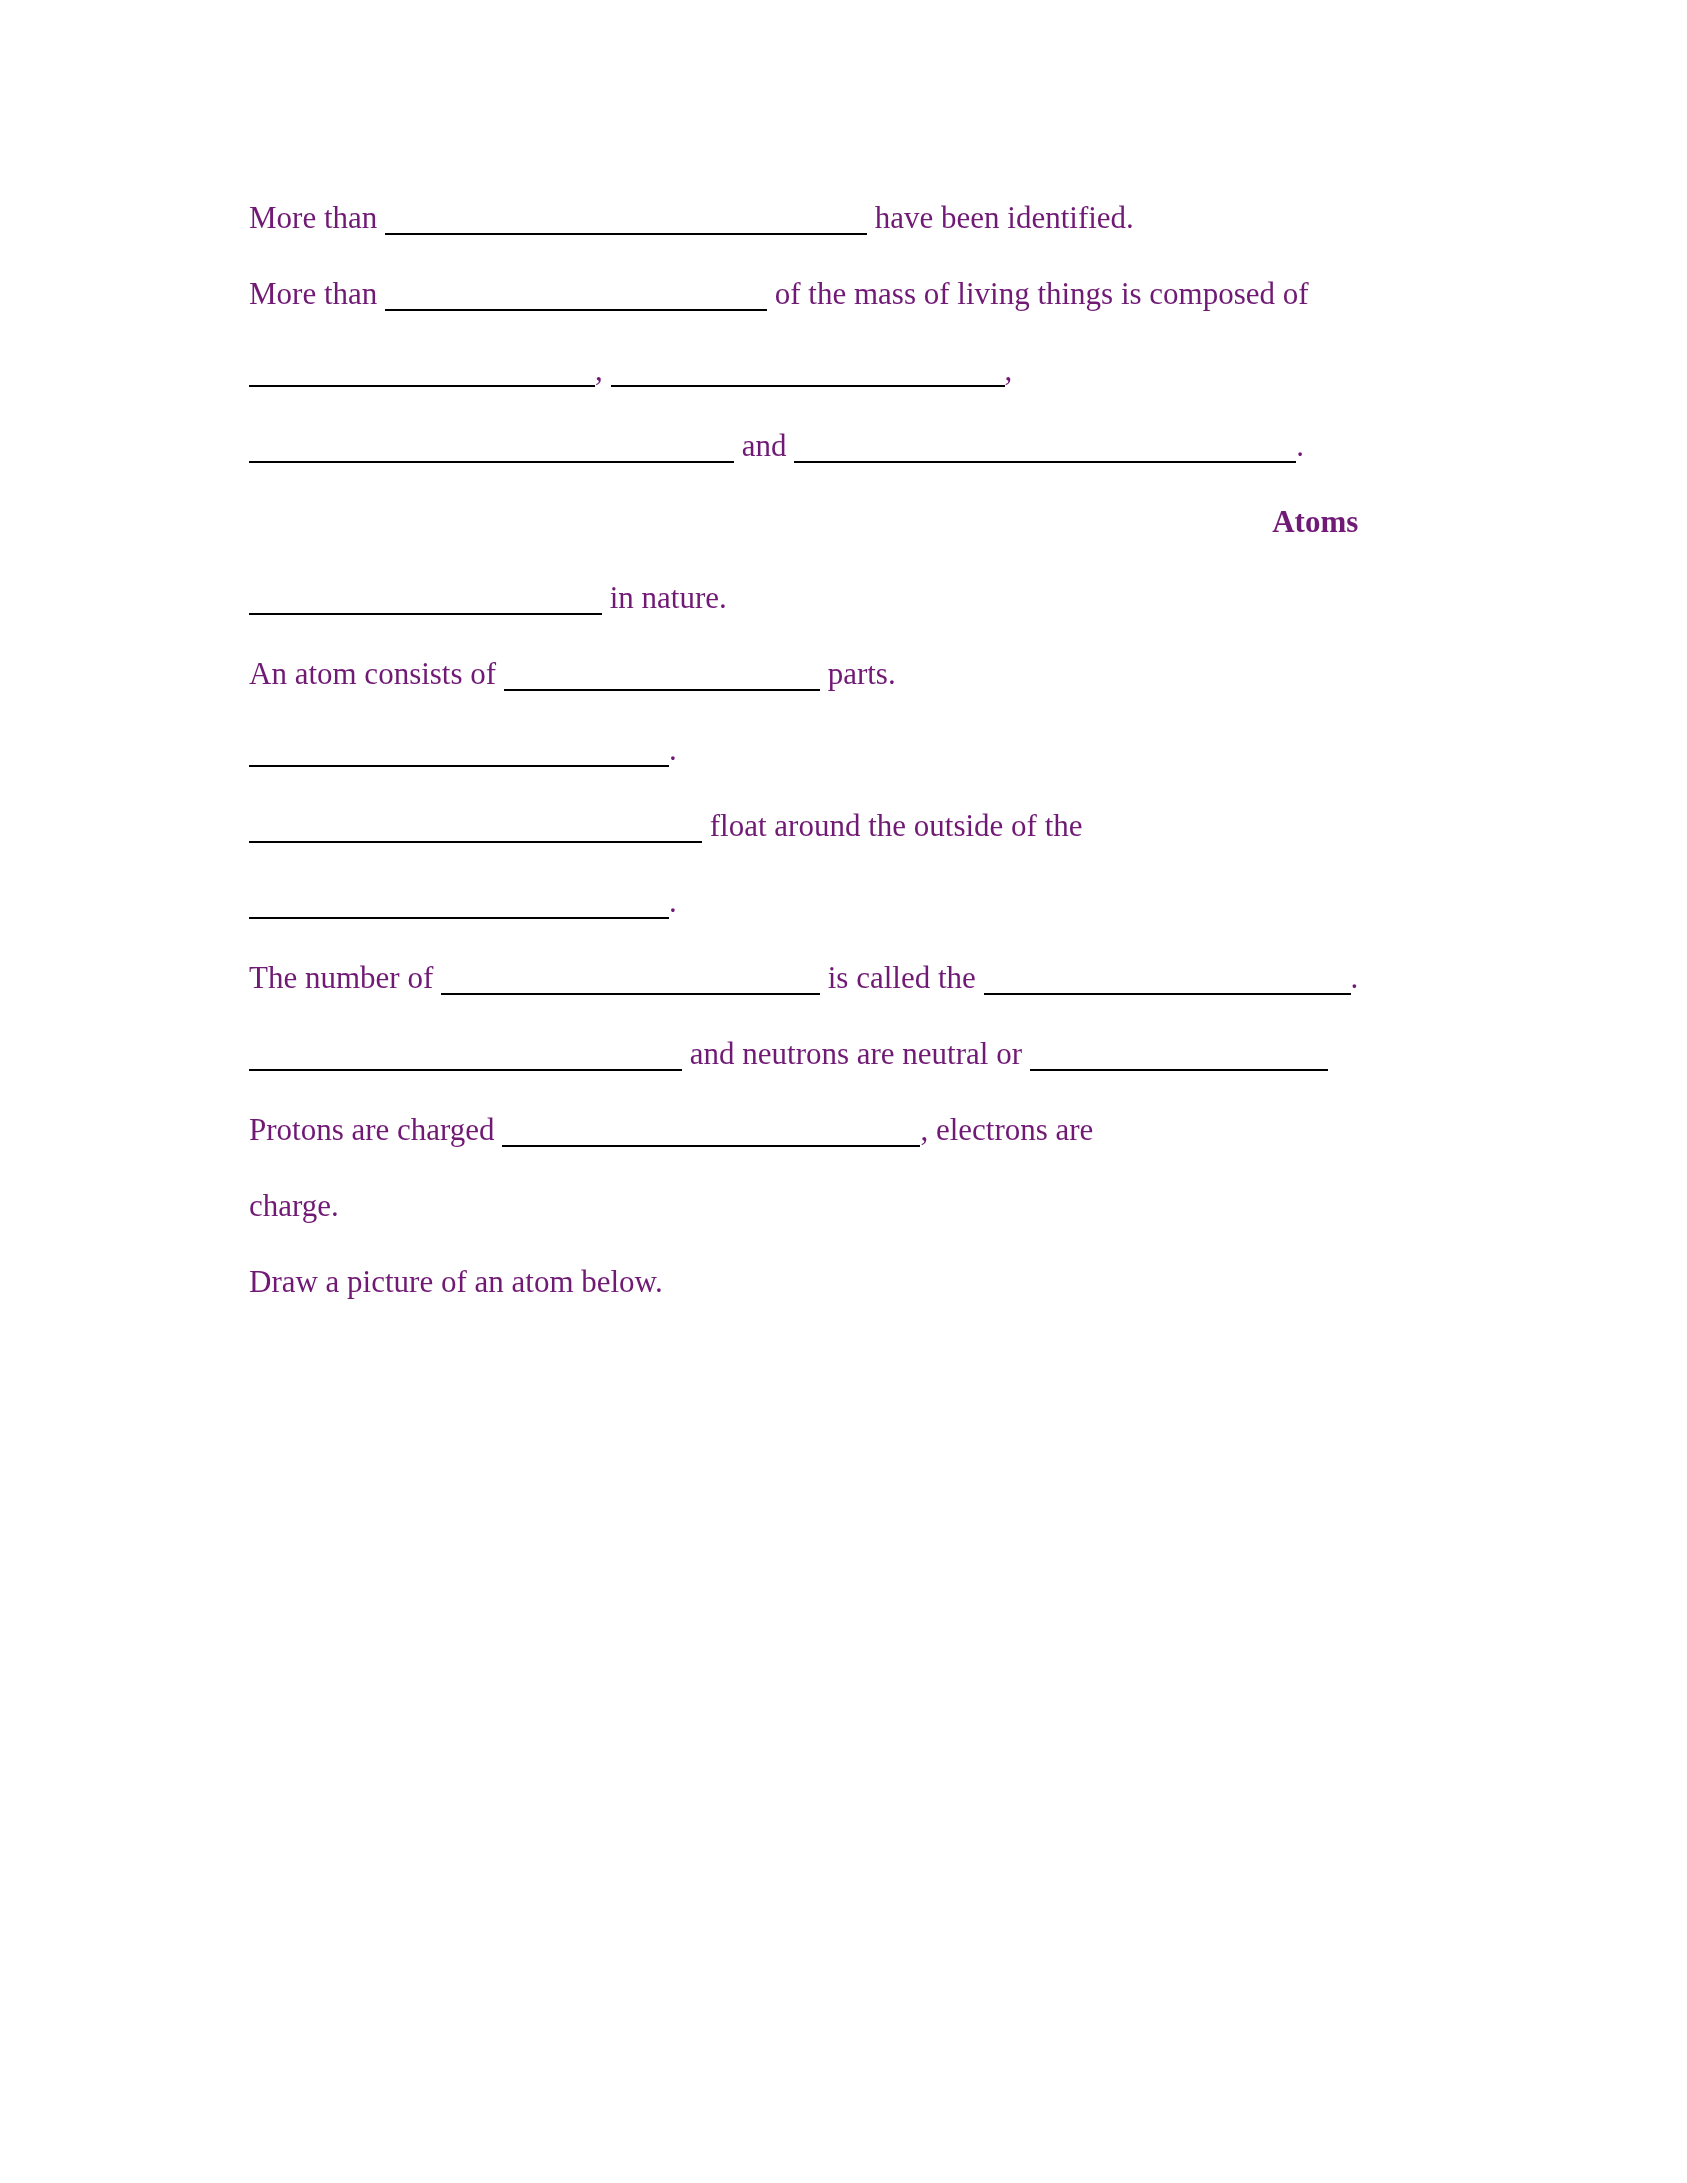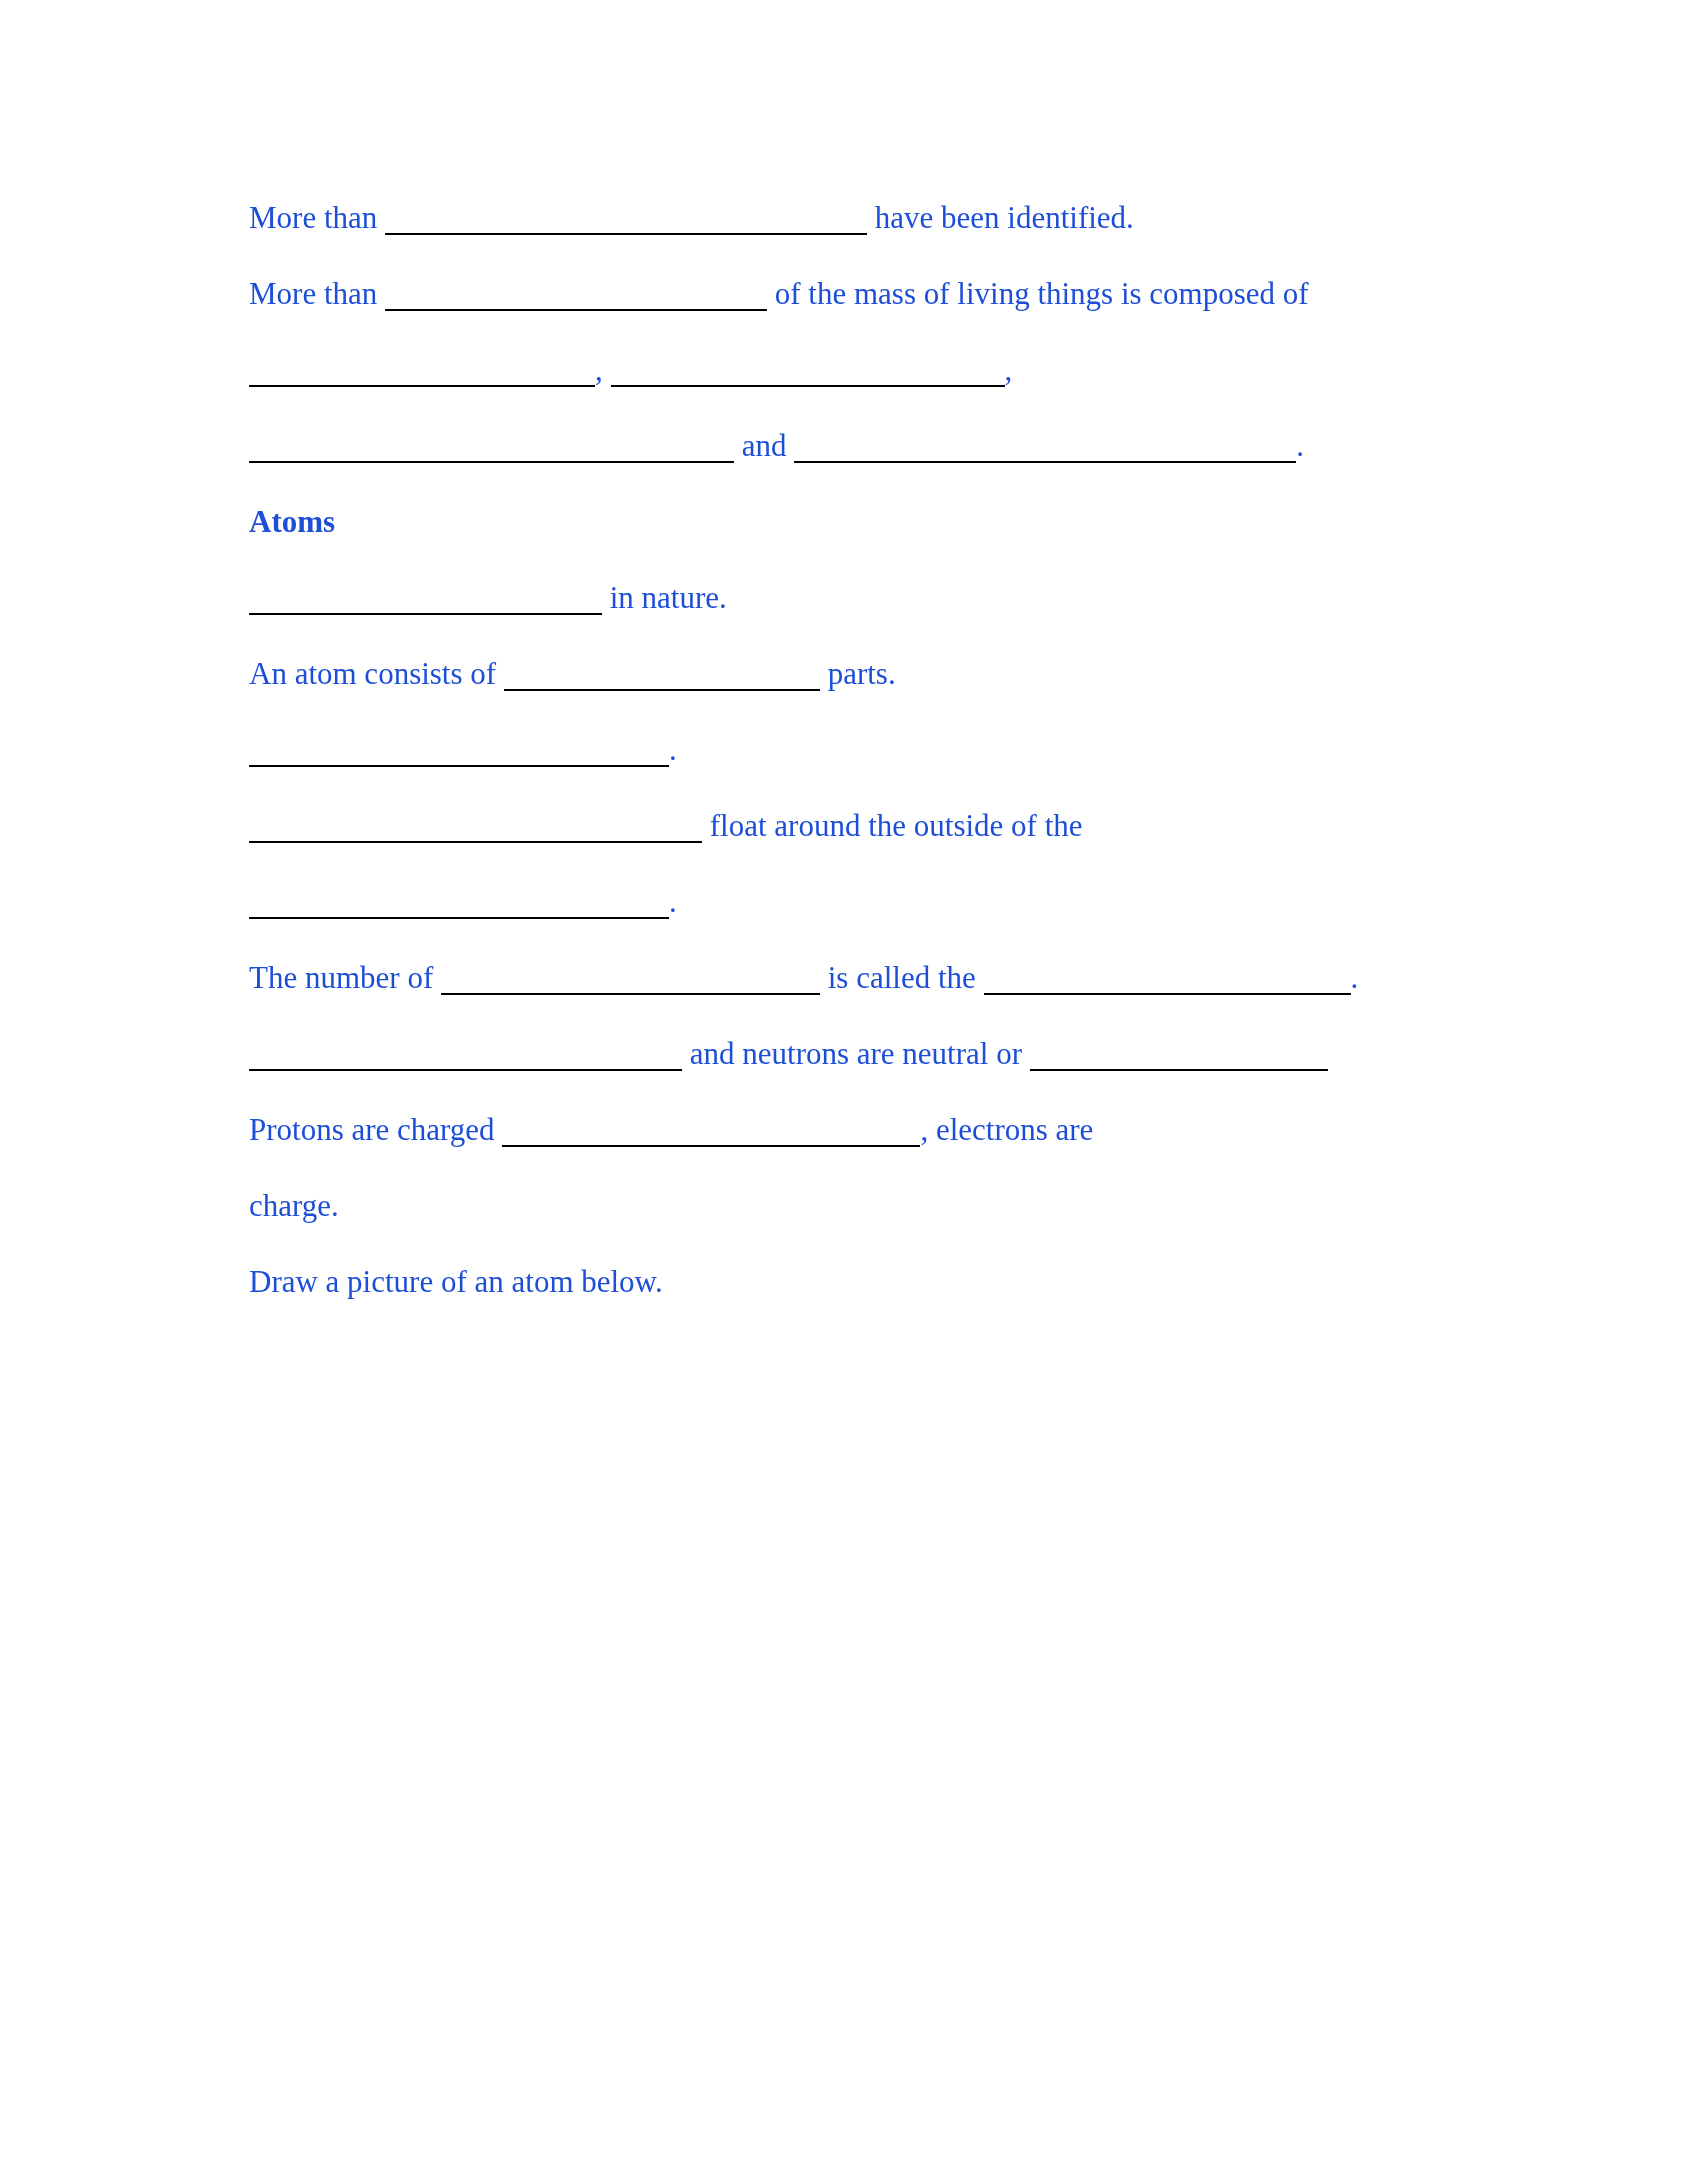--- a/index.html
+++ b/index.html
@@ -8,34 +8,35 @@
     background: #ffffff;
   }
   .page {
     position: relative;
     width: 1687px;
     height: 2183px;
     background: #ffffff;
     overflow: hidden;
     font-family: "Liberation Serif", "DejaVu Serif", serif;
     font-size: 31px;
-    color: #1d4ed8;
+    color: #701a75;
   }
   .content {
     position: absolute;
     left: 249px;
     top: 180px;
   }
   .line {
     height: 76px;
     line-height: 76px;
     white-space: pre;
   }
   .line.bold {
     font-weight: bold;
+    text-align: right;
   }
   .run {
     white-space: pre;
   }
   .blank {
     display: inline-block;
     height: 0;
     border-bottom: 2.5px solid #000000;
     vertical-align: -7.4px;
   }

